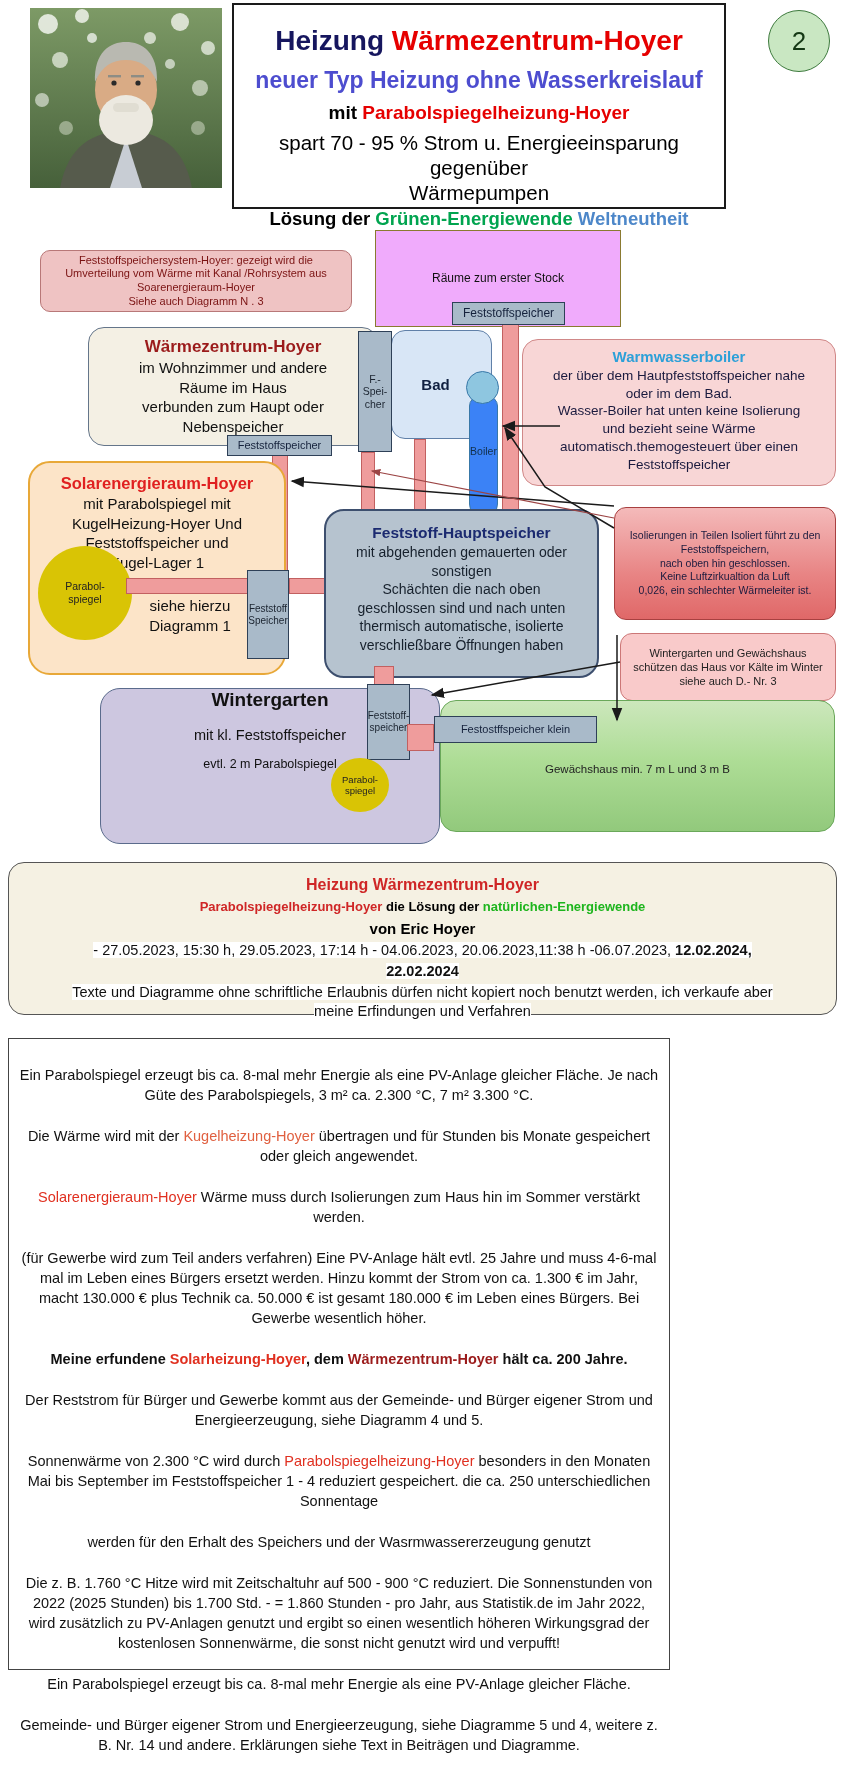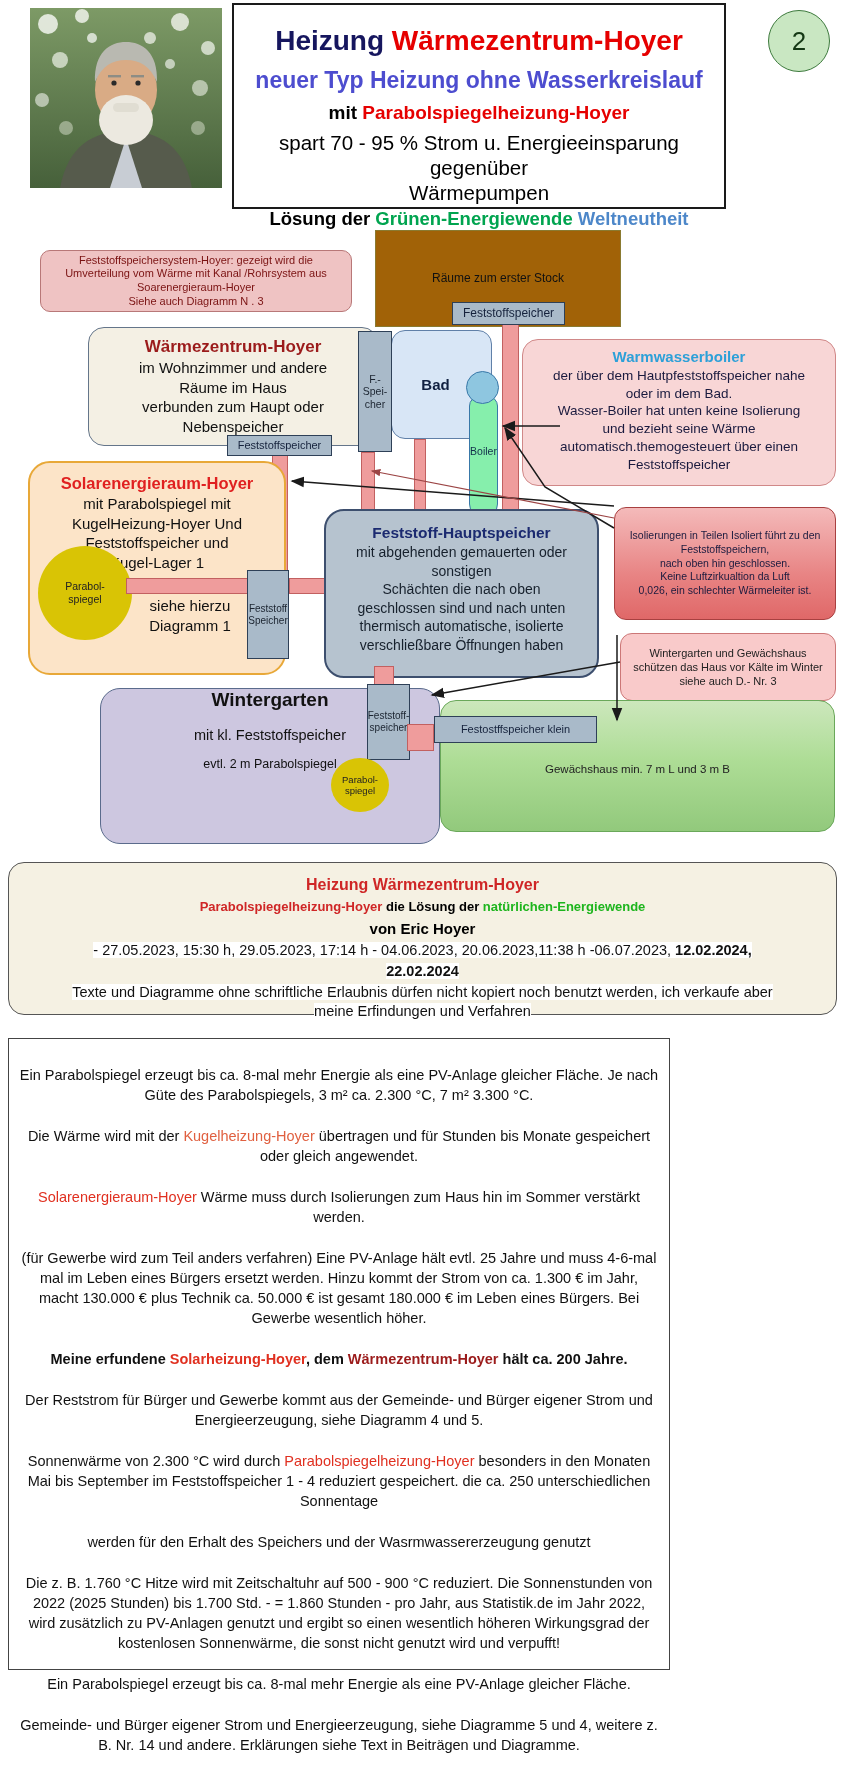--- a/index.html
+++ b/index.html
@@ -9,25 +9,25 @@
   .pre{white-space:pre-line;}
   .flexc{display:flex;align-items:center;justify-content:center;}
   
   .titlebox{border:2px solid #1a1a1a;background:#fff;padding:10px 6px 6px;}
   .badge{border-radius:50%;background:#c9e7c2;border:1px solid #3e7a3e;color:#143814;font-size:26px;}
   
   .pipe{background:#ef9c9c;border:1px solid #c26060;}
   .glabel{background:#a9bac9;border:1px solid #2e4057;color:#15223c;font-size:12px;line-height:1.05;}
   .gcol{background:#a9bac9;border:1px solid #2e4057;color:#1b2430;font-size:10px;line-height:1.2;text-align:center;}
   .note1{background:#efc3c3;border:1px solid #b87878;border-radius:10px;color:#7a1212;font-size:11px;line-height:1.25;}
-  .yellowroom{background:#a16207;border:1px solid #8a7a30;font-size:12px;}
+  .yellowroom{background:#f0abfc;border:1px solid #8a7a30;font-size:12px;}
   .waerm{background:#f4f0e4;border:1.5px solid #64758a;border-radius:16px;font-size:15px;line-height:1.3;}
   .waerm .ttl{color:#9b1b1b;font-weight:bold;font-size:17px;}
   .bad{background:#d8e6f6;border:1.5px solid #6080a8;border-radius:14px;color:#102040;font-weight:bold;font-size:15px;}
-  .boilercap{background:#86efac;border:1.5px solid #3878a8;border-radius:10px 10px 14px 14px;color:#12304a;font-size:10.5px;}
+  .boilercap{background:#3b82f6;border:1.5px solid #3878a8;border-radius:10px 10px 14px 14px;color:#12304a;font-size:10.5px;}
   .boilercirc{background:#8ec6e0;border:1.5px solid #3878a8;border-radius:50%;}
   .warm{background:#f8d6d6;border:1px solid #d08888;border-radius:16px;font-size:13.5px;line-height:1.32;color:#1a1a3e;}
   .warm .ttl{color:#2da0d8;font-weight:bold;font-size:15px;}
   .solar{background:#fce4c8;border:2px solid #e8a838;border-radius:22px;font-size:15px;line-height:1.3;}
   .solar .ttl{color:#e02020;font-weight:bold;font-size:16.5px;}
   .mirror{background:#d9c405;border-radius:50%;color:#222;font-size:10.5px;line-height:1.2;text-align:center;}
   .haupt{background:#b6c3cf;border:2px solid #3d4f6e;border-radius:20px;font-size:14px;line-height:1.32;color:#16202c;}
   .haupt .ttl{color:#1b2a70;font-weight:bold;font-size:15.5px;}
   .kanal{background:linear-gradient(180deg,#f4baba 0%,#e88484 60%,#e06868 100%);border:1.5px solid #a84040;border-radius:12px;color:#1a1a3e;font-size:10.5px;line-height:1.3;}
   .wgnote{background:#f9caca;border:1px solid #cc7777;border-radius:12px;color:#222;font-size:11px;line-height:1.3;}

